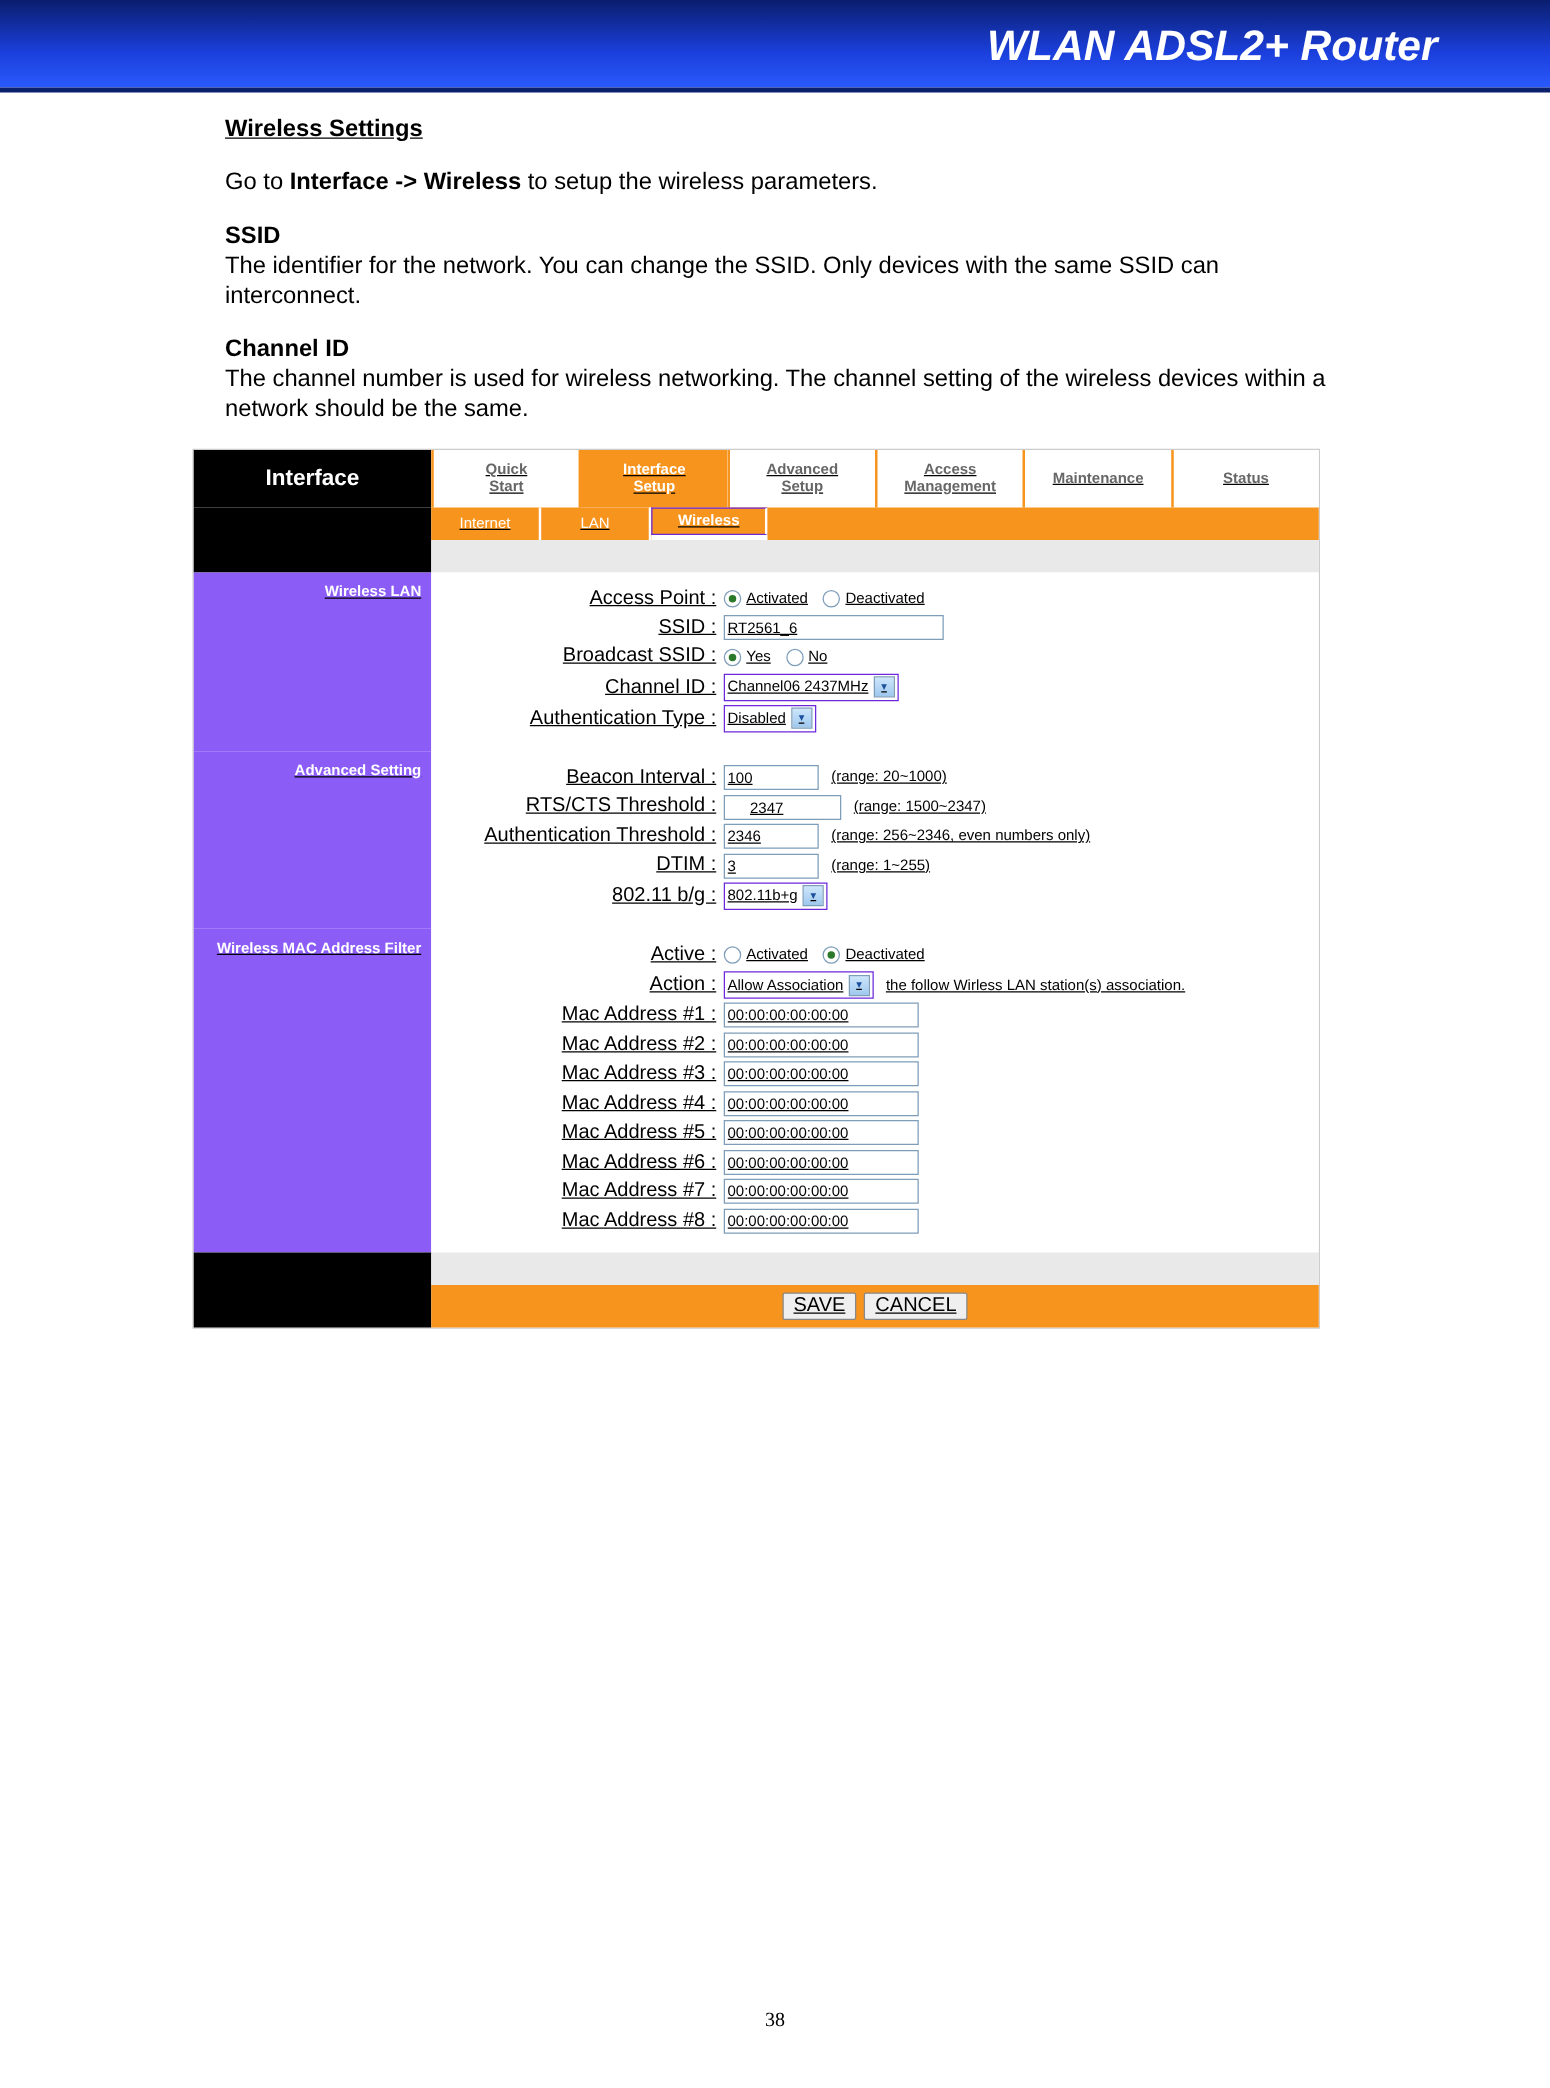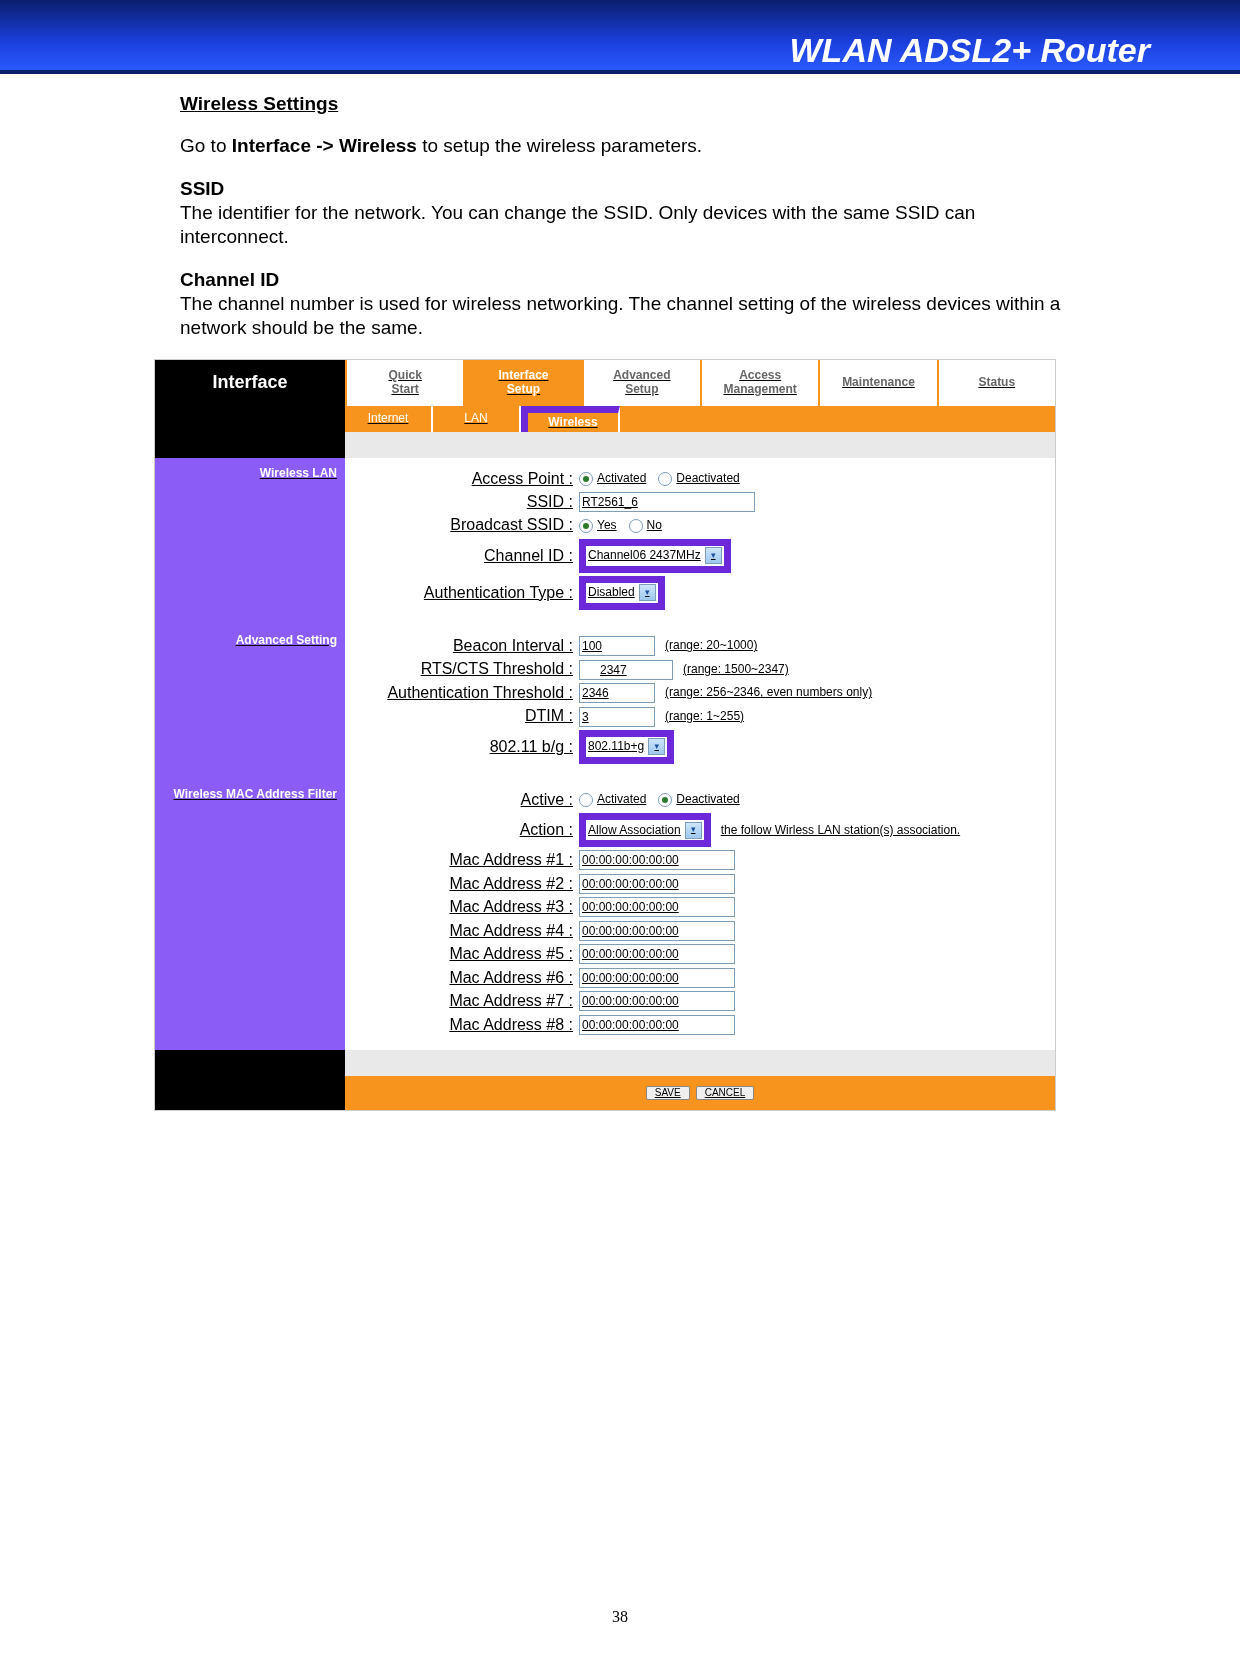--- a/index.html
+++ b/index.html
@@ -1,18 +1,18 @@
 <!DOCTYPE html>
 <html><head>
 <meta charset="utf-8">
 <style>
   html,body{margin:0;padding:0;background:#fff;font-family:Arial,Helvetica,sans-serif;color:#000;}
   .page{width:1240px;height:1670px;position:relative;box-sizing:border-box;}
   .topband{height:70px;background:linear-gradient(180deg,#0a1e6e 0%,#1b3fdc 60%,#2a5afc 100%);border-bottom:4px solid #0a206c;}
-  .topband .title{color:#fff;font:italic bold 34px Arial,Helvetica,sans-serif;text-align:right;padding:31px 90px 0 0;}
+  .topband .title{color:#fff;font:italic bold 34px Arial,Helvetica,sans-serif;text-align:right;padding:18px 90px 0 0;}
   .doc{padding:18px 160px 0 180px;font-size:19px;line-height:1.28;}
   .doc .h{font-weight:bold;text-decoration:underline;}
   .doc p{margin:0 0 18px 0;}
   .doc .sub{font-weight:bold;margin-bottom:0;}
   .pgnum{position:absolute;bottom:44px;width:100%;text-align:center;font:16px "Times New Roman",serif;}
   
   .shot{width:900px;margin:6px 0 0 -26px;border:1px solid #ccc;font-size:12px;text-decoration:underline;}
   .tabs-row{display:flex;height:46px;}
   .tabs-row .left{width:190px;background:#000;color:#fff;font:bold 18px Arial;display:flex;align-items:center;justify-content:center;}
   .tabs-row .tab{flex:1;background:#fff;color:#666;font-weight:bold;text-align:center;display:flex;align-items:center;justify-content:center;border-left:2px solid #f7941e;line-height:1.15;}
@@ -25,29 +25,29 @@
   .strip{display:flex;height:26px;}
   .strip .left{width:190px;background:#000;}
   .strip .right{flex:1;background:#e9e9e9;}
   .section{display:flex;}
   .section .sh{width:190px;background:#8b5cf6;color:#fff;font:bold 12px Arial;text-align:right;padding:8px 8px 0 0;box-sizing:border-box;}
   .section .body{flex:1;background:#fff;padding:8px 6px 12px 6px;}
   .row{display:flex;align-items:center;margin:3px 0;}
   .row .lbl{width:222px;text-align:right;padding-right:6px;font-size:16px;color:#000;}
   .row .ctl{display:flex;align-items:center;gap:4px;font-size:12px;}
   input[type=text]{border:1px solid #7e9db9;height:18px;font-size:12px;padding:0 2px;background:#fff;}
-  .sel{border:7px solid #6d28d9;height:20px;display:inline-flex;align-items:center;padding:0 2px;background:#fff;font-size:12px;}
+  .sel{border:1px solid #6d28d9;height:20px;display:inline-flex;align-items:center;padding:0 2px;background:#fff;font-size:12px;}
   .sel .dd{width:15px;height:15px;margin-left:4px;background:linear-gradient(#cde6fb,#9ec8ee);border:1px solid #7e9db9;display:inline-flex;align-items:center;justify-content:center;color:#1b4f9b;font-size:9px;}
   .radio{width:12px;height:12px;border:1px solid #7e9db9;border-radius:50%;display:inline-flex;align-items:center;justify-content:center;background:#fff;}
   .radio.on::after{content:"";width:6px;height:6px;border-radius:50%;background:#2b7a2b;}
   .hint{color:#000;margin-left:6px;}
   .footer{display:flex;height:34px;}
   .footer .left{width:190px;background:#000;}
   .footer .right{flex:1;background:#f7941e;display:flex;align-items:center;justify-content:center;gap:6px;}
-  .btn{background:#efefef;border:1px solid #888;border-radius:2px;padding:0 8px;font-size:10px;}
+  .btn{background:#efefef;border:1px solid #888;border-radius:2px;padding:0 8px;font-size:16px;}
 </style>
 </head>
 <body>
 
 <div class="page">
   <div class="topband">
     <div class="title">WLAN ADSL2+ Router</div>
   </div>
 
   <div class="doc">

